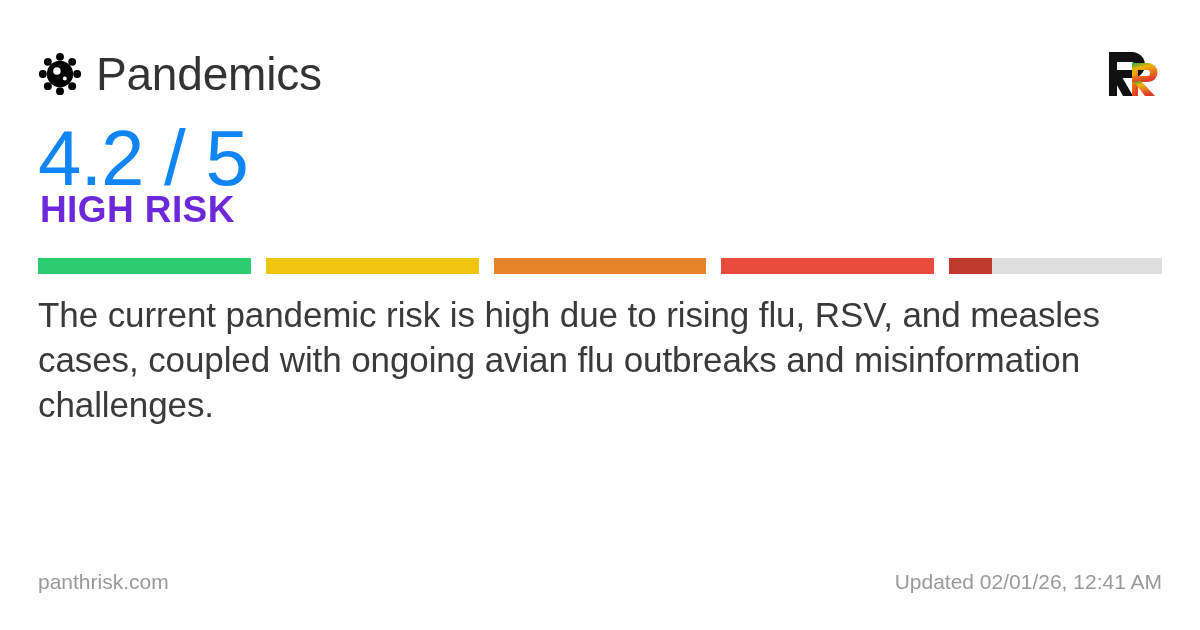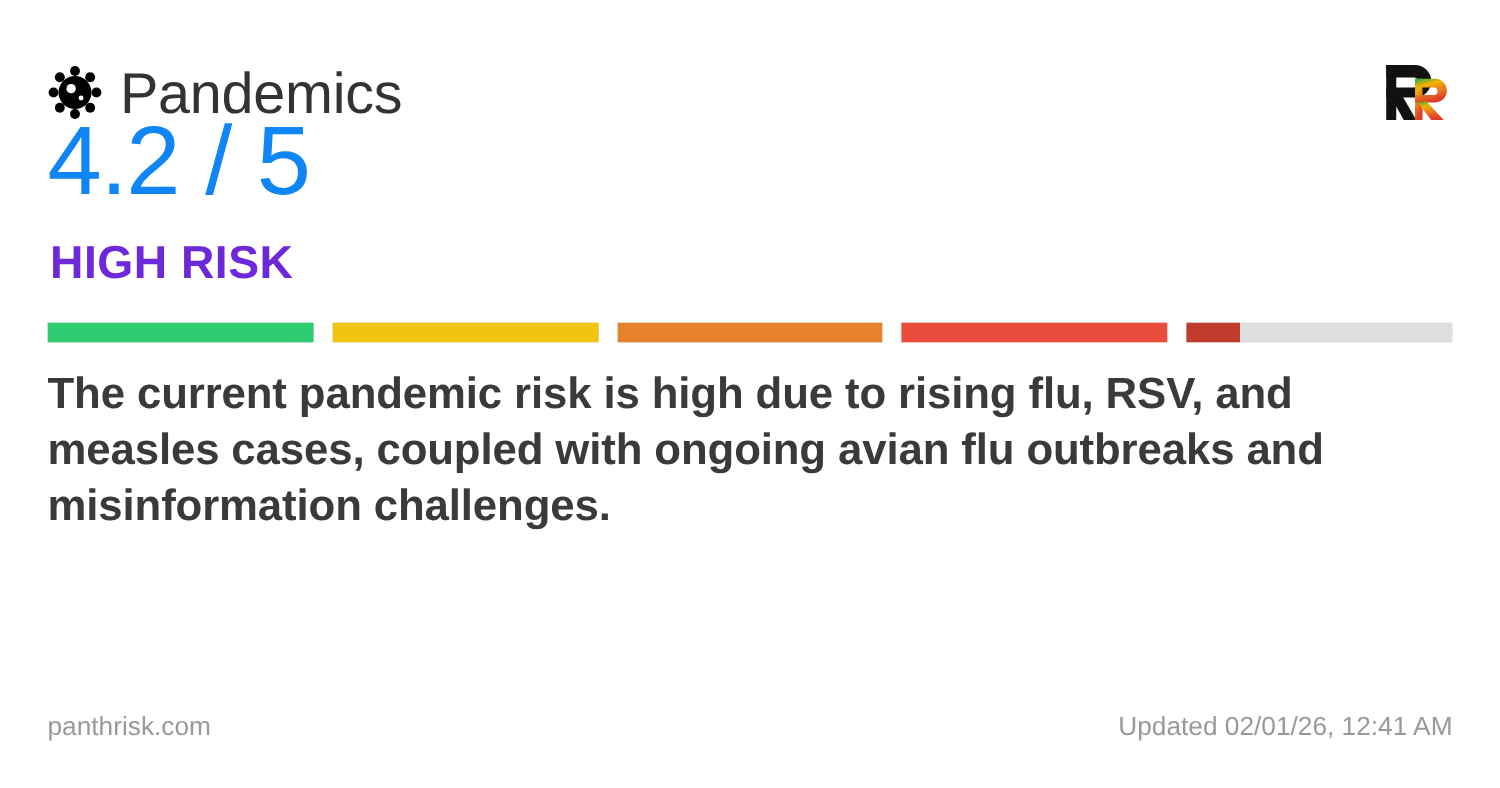--- a/index.html
+++ b/index.html
@@ -62,21 +62,21 @@
     width: 56px;
     height: 48px;
     flex: 0 0 56px;
     display: block;
   }
 
   
   .score {
     position: absolute;
     left: 38px;
-    top: 88px;
+    top: 118px;
     font-size: 78px;
     line-height: 1.05;
     color: #1085f5;
     font-weight: 400;
     letter-spacing: -1px;
     white-space: nowrap;
   }
 
   .risk-label {
     position: absolute;
@@ -119,21 +119,21 @@
 
   
   .description {
     position: absolute;
     left: 38px;
     top: 293px;
     width: 1120px;
     font-size: 35px;
     line-height: 1.28;
     color: #3a3a3a;
-    font-weight: 700;
+    font-weight: 400;
     letter-spacing: -0.1px;
   }
 
   
   .footer {
     position: absolute;
     left: 38px;
     right: 38px;
     bottom: 36px;
     display: flex;

